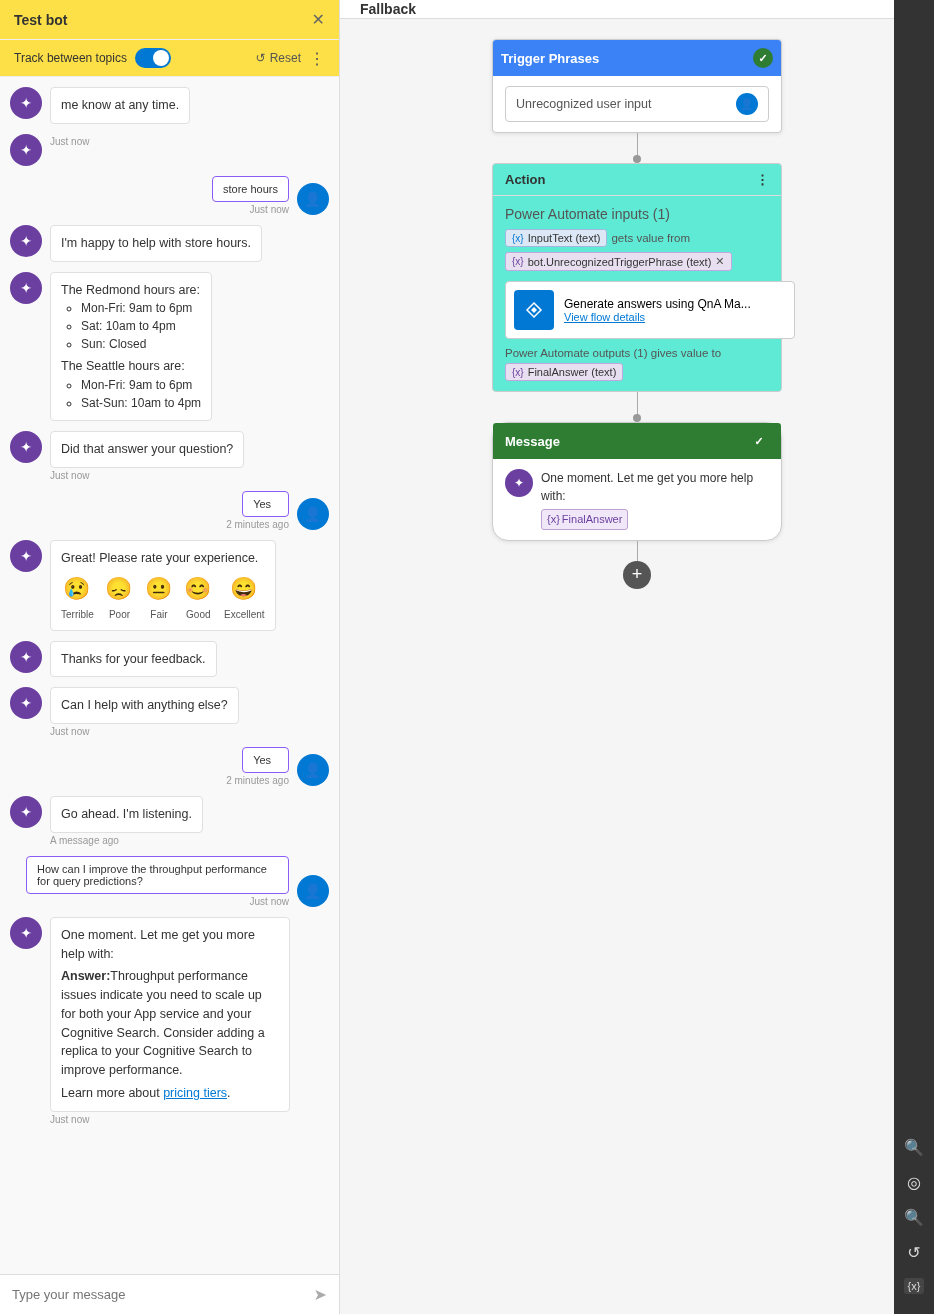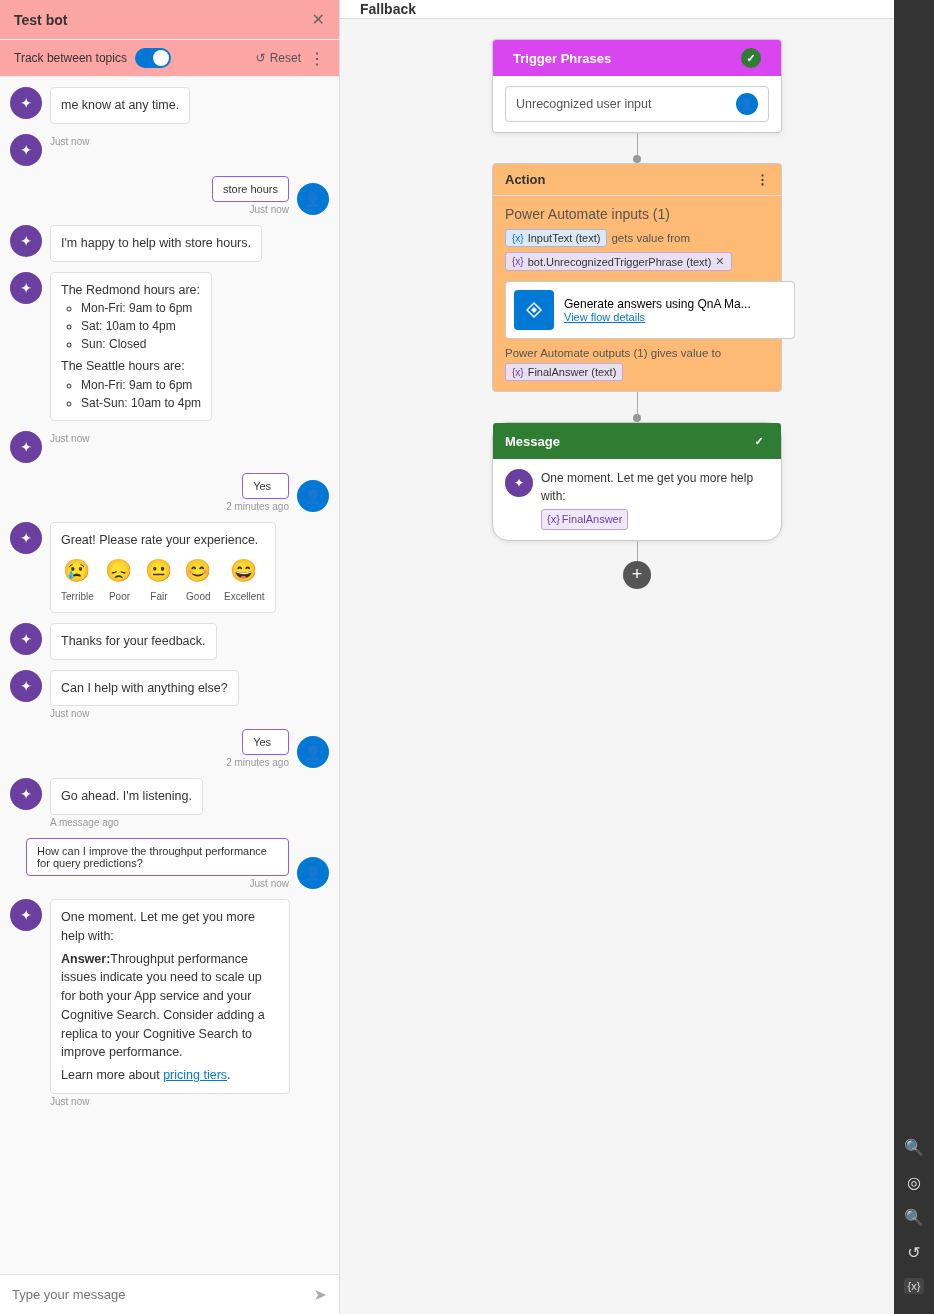--- a/index.html
+++ b/index.html
@@ -1,19 +1,19 @@
 <!DOCTYPE html>
 <html><head>
   <meta charset="utf-8">
   <style>
     * { box-sizing: border-box; margin: 0; padding: 0; }
     body { font-family: 'Segoe UI', Arial, sans-serif; font-size: 13px; background: #f5f5f5; display: flex; width: 934px; height: 1314px; overflow: hidden; }
 
     
-    .left-panel { width: 340px; background: #fca5a5; border-right: 1px solid #ddd; display: flex; flex-direction: column; height: 1314px; }
+    .left-panel { width: 340px; background: #fde047; border-right: 1px solid #ddd; display: flex; flex-direction: column; height: 1314px; }
     .title-bar { display: flex; align-items: center; justify-content: space-between; padding: 10px 14px; border-bottom: 1px solid #eee; }
     .title-bar-left { font-weight: 600; font-size: 14px; color: #333; }
     .title-bar-right { cursor: pointer; color: #666; font-size: 16px; }
     .toolbar { display: flex; align-items: center; padding: 8px 14px; border-bottom: 1px solid #eee; gap: 8px; }
     .track-label { font-size: 12px; color: #333; }
     .toggle { width: 36px; height: 20px; background: #0078d4; border-radius: 10px; position: relative; cursor: pointer; flex-shrink: 0; }
     .toggle-knob { width: 16px; height: 16px; background: #fff; border-radius: 50%; position: absolute; top: 2px; right: 2px; }
     .toolbar-right { margin-left: auto; display: flex; align-items: center; gap: 8px; }
     .reset-btn { display: flex; align-items: center; gap: 4px; font-size: 12px; color: #555; cursor: pointer; }
     .more-btn { color: #555; cursor: pointer; font-size: 16px; }
@@ -46,26 +46,26 @@
     .send-icon { color: #aaa; cursor: pointer; font-size: 16px; }
 
     
     .right-panel { flex: 1; background: #f5f5f5; display: flex; flex-direction: column; overflow: hidden; position: relative; }
     .right-header { padding: 1px 20px; border-bottom: 1px solid #ddd; background: #fff; font-size: 14px; font-weight: 600; color: #333; }
 
     .flow-area { flex: 1; overflow-y: auto; padding: 20px 30px; display: flex; flex-direction: column; align-items: center; gap: 0; }
 
     
     .flow-card { width: 290px; border: 1px solid #ccc; border-radius: 4px; background: #fff; box-shadow: 0 1px 4px rgba(0,0,0,0.1); }
-    .flow-card-header { background: #d946ef; color: #fff; padding: 8px 20px; font-size: 13px; font-weight: 600; display: flex; align-items: center; justify-content: space-between; border-radius: 3px 3px 0 0; }
+    .flow-card-header { background: #3b82f6; color: #fff; padding: 8px 8px; font-size: 13px; font-weight: 600; display: flex; align-items: center; justify-content: space-between; border-radius: 3px 3px 0 0; }
     .flow-card-body { padding: 10px 12px; }
     .trigger-phrase-input { border: 1px solid #ccc; border-radius: 4px; padding: 6px 10px; font-size: 12.5px; color: #555; display: flex; align-items: center; justify-content: space-between; background: #fff; }
 
     
-    .action-card { width: 290px; border: 1px solid #ccc; border-radius: 4px; background: #fdba74; margin-top: 0; }
+    .action-card { width: 290px; border: 1px solid #ccc; border-radius: 4px; background: #5eead4; margin-top: 0; }
     .action-header { padding: 8px 12px; font-size: 13px; font-weight: 600; color: #333; display: flex; align-items: center; justify-content: space-between; border-bottom: 1px solid #ddd; }
     .action-body { padding: 10px 12px; }
     .pa-inputs-label { font-size: 14px; color: #555; margin-bottom: 6px; }
     .pa-tag { display: inline-flex; align-items: center; gap: 4px; background: #e8e0f0; border: 1px solid #c0a8e0; border-radius: 3px; padding: 2px 6px; font-size: 11px; color: #333; }
     .pa-tag-blue { background: #dce8f5; border-color: #a0b8e0; }
     .gets-value { font-size: 11.5px; color: #555; margin: 4px 0; }
     .pa-tag-row { display: flex; align-items: center; gap: 4px; flex-wrap: wrap; }
 
     
     .qna-card { width: 290px; border: 1px solid #ccc; border-radius: 4px; background: #fff; padding: 10px 12px; display: flex; align-items: center; gap: 10px; }
@@ -158,20 +158,21 @@
         <ul class="hours">
           <li>Mon-Fri: 9am to 6pm</li>
           <li>Sat-Sun: 10am to 4pm</li>
         </ul>
       </div>
     </div>
 
     <div class="bot-msg-row">
       <div class="bot-avatar">✦</div>
       <div>
+        <div class="bot-bubble">Did that answer your question?</div>
         <div class="timestamp">Just now</div>
       </div>
     </div>
 
     <div class="user-msg-row">
       <div>
         <div class="user-bubble">Yes</div>
         <div class="timestamp-right">2 minutes ago</div>
       </div>
       <div class="user-avatar">👤</div>

